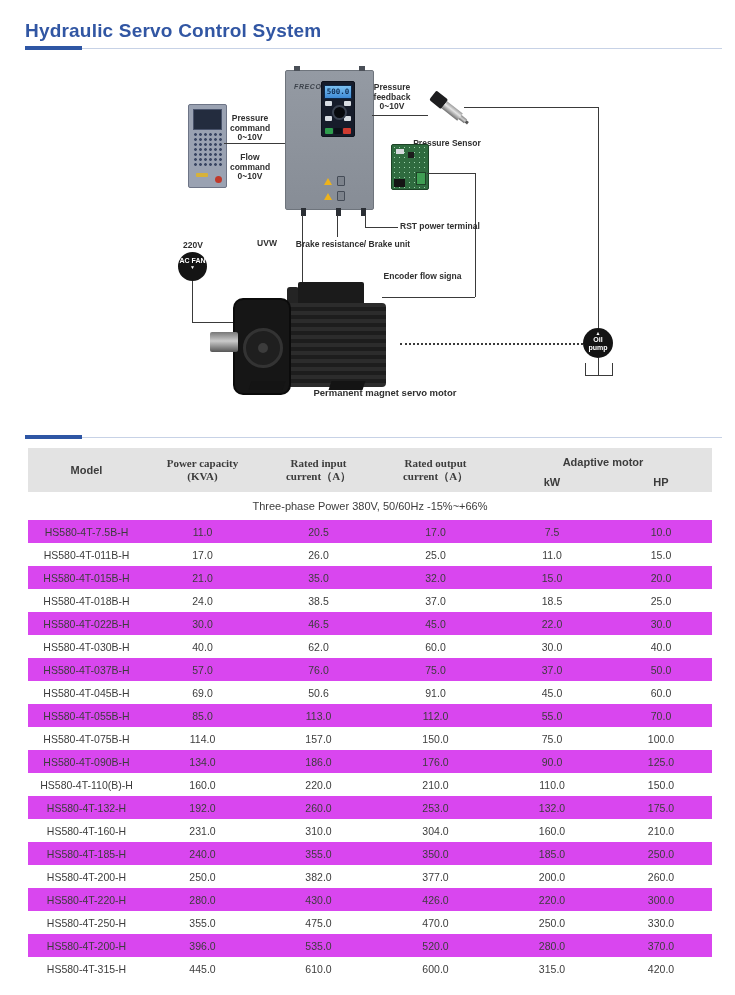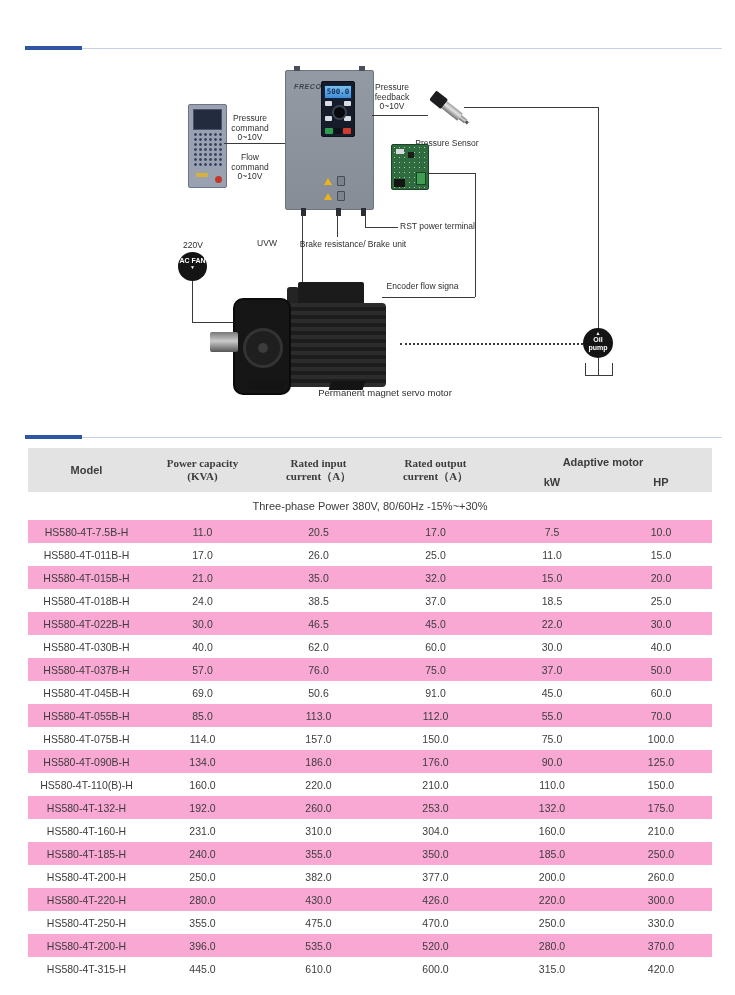--- a/index.html
+++ b/index.html
@@ -7,21 +7,21 @@
         font-family:"Liberation Sans",sans-serif;color:#333;}
   .sec-title{position:absolute;left:25px;font-size:19px;font-weight:bold;color:#3156a3;letter-spacing:0.2px;}
   .divider{position:absolute;left:25px;width:697px;border-top:1px solid #c7d2e6;}
   .divider .thick{position:absolute;left:0;top:-3px;width:57px;height:4px;background:#2e56a4;}
 
   
   #diagram{position:absolute;left:0;top:55px;width:735px;height:350px;}
   .hl{position:absolute;height:1px;background:#3a3a3a;}
   .vl{position:absolute;width:1px;background:#3a3a3a;}
   .dots{position:absolute;height:0;border-top:2px dotted #3a3a3a;}
-  .dlab{position:absolute;font-weight:normal;font-size:8.5px;line-height:9.5px;color:#2f2f2f;text-align:center;}
+  .dlab{position:absolute;font-weight:bold;font-size:8.5px;line-height:9.5px;color:#2f2f2f;text-align:center;}
   .dlab span{display:block;}
 
   .pendant{position:absolute;left:188px;top:49px;width:37px;height:82px;background:#9aa2b2;
            border:1px solid #6d7486;border-radius:2px;}
   .p-screen{position:absolute;left:4px;top:4px;right:4px;height:19px;background:#232c3e;border:1px solid #49536b;}
   .p-keys{position:absolute;left:4px;top:27px;right:4px;height:36px;
           background-image:radial-gradient(circle,#3b4764 1.3px,transparent 1.5px);background-size:5px 5px;}
   .p-ykey{position:absolute;left:7px;bottom:10px;width:12px;height:4px;background:#d7b23a;border-radius:1px;}
   .p-red{position:absolute;right:4px;bottom:4px;width:7px;height:7px;background:#c0392b;border-radius:50%;}
 
@@ -97,27 +97,28 @@
 
   
   .spec-table{position:absolute;left:28px;top:448px;width:684px;border-collapse:collapse;
               table-layout:fixed;font-size:10.5px;color:#3c3c3c;}
   .spec-table th{background:#e3e3e3;font-weight:bold;font-size:11px;padding:0;vertical-align:middle;}
   .spec-table thead tr.h1 th{height:28px;}
   .spec-table thead tr.h2 th{height:16px;vertical-align:top;}
   .spec-table th span{display:block;line-height:13px;font-family:Liberation Serif, serif;}
   .note-row td{background:#fff;text-align:center;height:26px;font-size:11px;color:#3c3c3c;}
   .spec-table tbody td{text-align:center;height:23px;background:#fff;padding:0;}
-  .spec-table tbody tr.stripe td{background:#f9a8d4;margin-top:26px;}
+  .spec-table tbody tr.stripe td{background:#d946ef;margin-top:26px;}
 </style>
 </head>
 <body>
 
 <div class="page">
 
+  <div class="sec-title" style="top:20px;">Hydraulic Servo Control System</div>
   <div class="divider" style="top:48px;">
     <div class="thick"></div>
   </div>
 
   <div id="diagram">
 
     <div class="pendant">
       <div class="p-screen"></div>
       <div class="p-keys"></div>
       <div class="p-ykey"></div>
@@ -190,21 +191,21 @@
 
     <div class="pcb">
       <i class="c1"></i>
       <i class="c2"></i>
       <i class="c3"></i>
       <i class="c4"></i>
     </div>
     <div class="hl" style="top:118px;left:427px;width:48px;"></div>
     <div class="vl" style="left:475px;top:118px;height:124px;"></div>
     <div class="hl" style="top:242px;left:382px;width:93px;"></div>
-    <div class="dlab" style="left:375px;top:227px;width:95px;">Encoder flow signa</div>
+    <div class="dlab" style="left:375px;top:217px;width:95px;">Encoder flow signa</div>
 
     <div class="vl" style="left:365px;top:160px;height:12px;"></div>
     <div class="hl" style="top:172px;left:365px;width:33px;"></div>
     <div class="dlab" style="left:400px;top:167px;width:90px;text-align:left;">RST power terminal</div>
 
     <div class="vl" style="left:302px;top:160px;height:80px;"></div>
     <div class="dlab" style="left:248px;top:184px;width:38px;">UVW</div>
 
     <div class="vl" style="left:337px;top:160px;height:22px;"></div>
     <div class="dlab" style="left:293px;top:185px;width:120px;">Brake resistance/ Brake unit</div>
@@ -271,21 +272,21 @@
           <span>Rated output</span>
             <span>current（A）</span>
         </th>
         <th colspan="2">Adaptive motor</th>
       </tr>
       <tr class="h2">
         <th>kW</th>
         <th>HP</th>
       </tr>
       <tr class="note-row">
-        <td colspan="6">Three-phase Power 380V,  80/60Hz -15%~+30%</td>
+        <td colspan="6">Three-phase Power 380V,  50/60Hz -15%~+66%</td>
       </tr>
     </thead>
     <tbody>
         <tr class="stripe">
           <td>HS580-4T-7.5B-H</td>
           <td>11.0</td>
           <td>20.5</td>
           <td>17.0</td>
           <td>7.5</td>
           <td>10.0</td>

